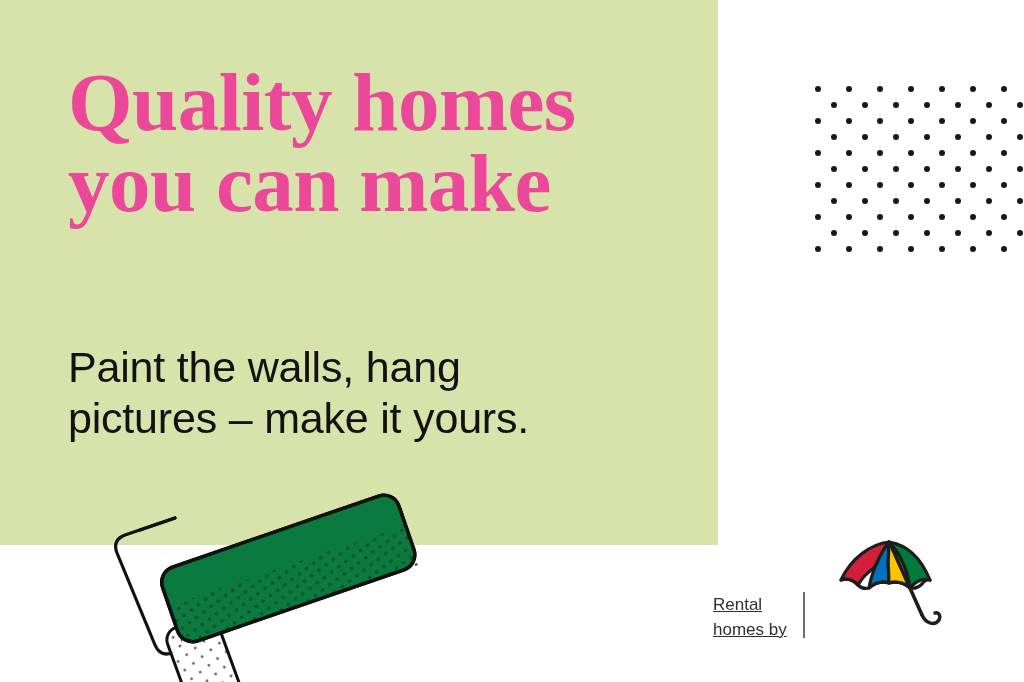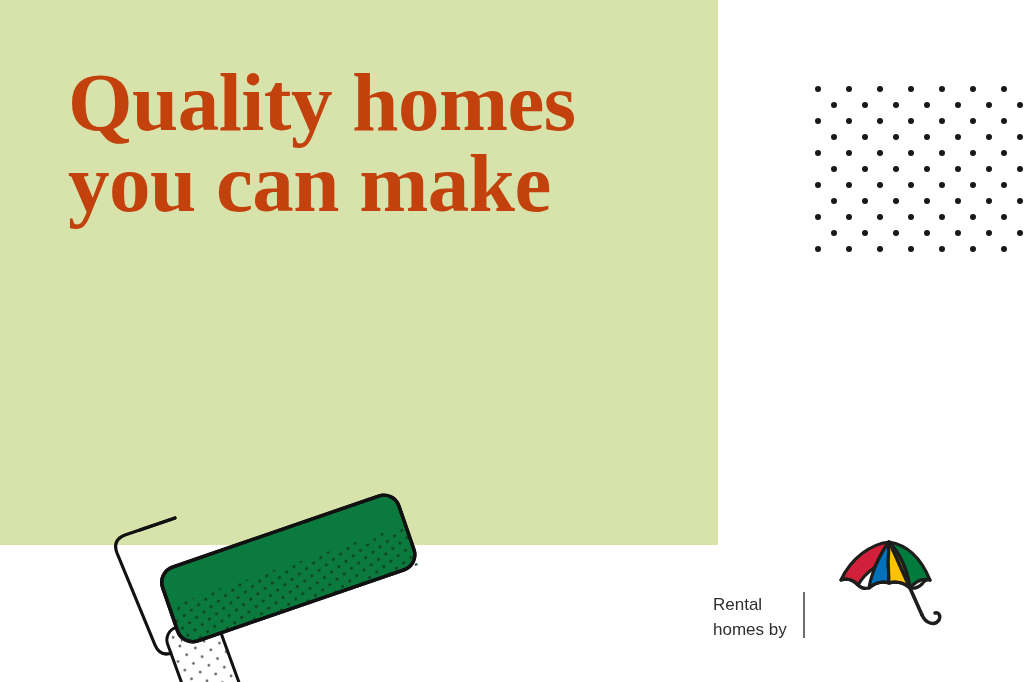--- a/index.html
+++ b/index.html
@@ -11,39 +11,39 @@
   .green-panel{position:absolute;left:0;top:0;width:718px;height:545px;background:#d7e3ab;}
 
   
   .dot-pattern{position:absolute;left:815px;top:86px;width:215px;height:166px;overflow:hidden;}
   .dot-pattern .dot{position:absolute;width:6px;height:6px;border-radius:50%;background:#18181a;}
 
   
   .headline{position:absolute;left:68px;top:62px;width:620px;
     font-family:"Liberation Serif","DejaVu Serif",serif;
     font-weight:700;font-size:83px;line-height:0.97;letter-spacing:-0.5px;
-    color:#c2410c;}
+    color:#ec4899;}
   .headline .l{display:block;white-space:nowrap;}
 
   
   .subhead{position:absolute;left:68px;top:342px;width:600px;
     font-family:"Liberation Sans",sans-serif;
     font-weight:400;font-size:43px;line-height:1.18;color:#121212;
     letter-spacing:-0.2px;}
   .subhead .l{display:block;white-space:nowrap;}
 
   
   .roller{position:absolute;left:100px;top:480px;width:330px;height:202px;}
 
   
   .logo{position:absolute;left:713px;top:530px;width:260px;height:120px;}
   .logo-text{position:absolute;left:0px;top:63px;
     font-family:"Liberation Sans",sans-serif;font-size:17px;line-height:1.45;
     color:#2f2f2f;font-weight:400;}
-  .logo-text .l{display:block;white-space:nowrap;}
+  .logo-text .l{display:block;white-space:nowrap;text-decoration:underline;}
   .logo-divider{position:absolute;left:90px;top:62px;width:1.5px;height:46px;background:#6e6e6e;}
   .logo-mark{position:absolute;left:116px;top:0px;width:144px;height:120px;}
   .lg-word{position:absolute;left:0px;top:58px;
     font-family:"Liberation Serif","DejaVu Serif",serif;font-weight:700;
     font-size:58px;line-height:1;color:#1d1d1b;letter-spacing:-1px;}
 </style>
 </head>
 <body>
 
 <div id="ad">
@@ -128,20 +128,24 @@
       <div class="dot" style="left: 124px; top: 160px; width: 6px; height: 6px; background: rgb(24, 24, 26);"></div>
       <div class="dot" style="left: 155px; top: 160px; width: 6px; height: 6px; background: rgb(24, 24, 26);"></div>
       <div class="dot" style="left: 186px; top: 160px; width: 6px; height: 6px; background: rgb(24, 24, 26);"></div>
     </div>
 
   <div class="headline">
     <span class="l">Quality homes</span>
     <span class="l">you can make</span>
   </div>
 
+  <div class="subhead">
+    <span class="l">Paint the walls, hang</span>
+    <span class="l">pictures – make it yours.</span>
+  </div>
 
   <div class="roller">
     <svg width="330" height="202" viewBox="0 0 330 202" xmlns="http://www.w3.org/2000/svg">
       <defs>
         <pattern id="rollerDots" width="9" height="9" patternUnits="userSpaceOnUse" patternTransform="rotate(-18)">
           <circle cx="2.2" cy="2.2" r="1.5" fill="#11401f"></circle>
         </pattern>
         <pattern id="handleDots" width="11" height="11" patternUnits="userSpaceOnUse" patternTransform="rotate(-18)">
           <circle cx="2.5" cy="2.5" r="1.2" fill="#1d1d1b"></circle>
         </pattern>

